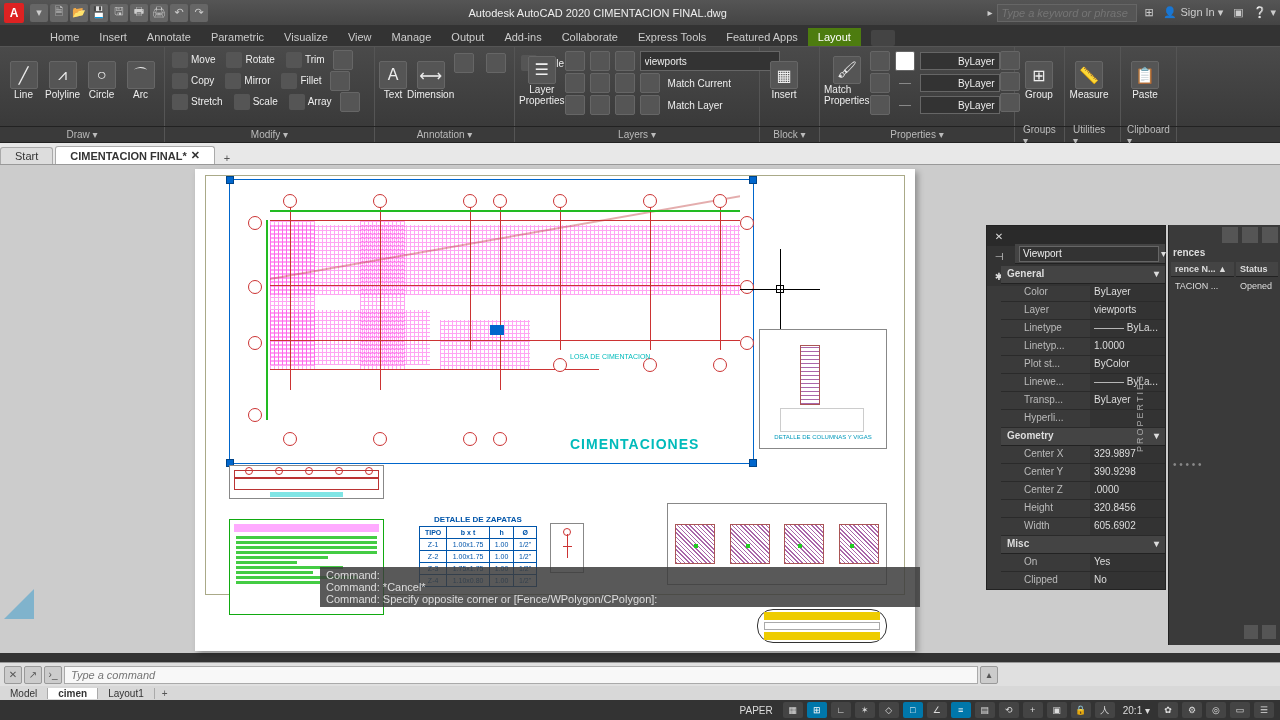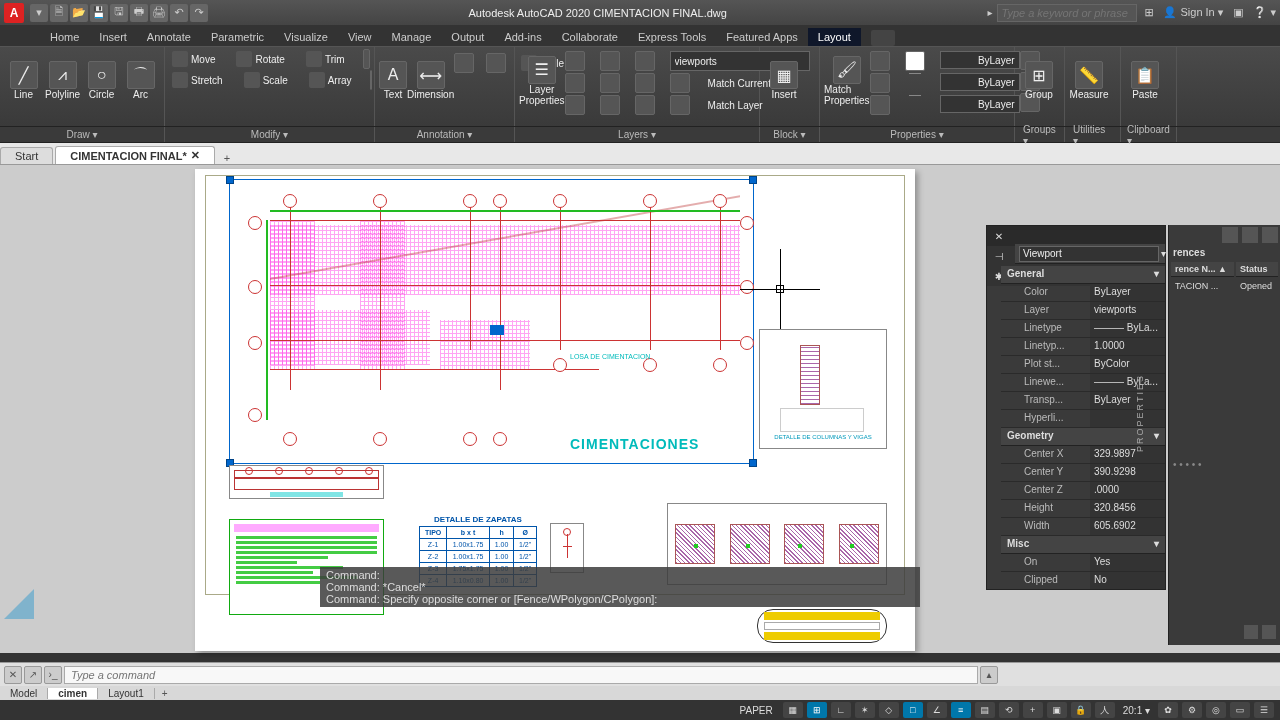--- a/index.html
+++ b/index.html
@@ -11,27 +11,27 @@
 .titlebar .qat { display: flex; gap: 2px; margin-left: 6px; }
 .titlebar .qat span { width: 18px; height: 18px; background: #666; border-radius: 2px; display: inline-flex; align-items: center; justify-content: center; font-size: 11px; }
 .titlebar .title { flex: 1; text-align: center; color: #eee; font-size: 11px; }
 .titlebar .search { width: 140px; height: 18px; background: #555; border: 1px solid #666; color: #aaa; font-style: italic; padding: 0 4px; font-size: 11px; }
 .titlebar .right { display: flex; gap: 10px; align-items: center; margin-left: 8px; }
 .titlebar .right span { font-size: 11px; }
 
 
 .ribbon-tabs { height: 22px; background: #333; display: flex; align-items: flex-end; padding-left: 40px; border-bottom: 1px solid #555; }
 .ribbon-tabs .tab { padding: 3px 10px; color: #ccc; font-size: 11px; cursor: pointer; }
-.ribbon-tabs .tab.active { background: #0f172a; color: #fff; }
+.ribbon-tabs .tab.active { background: #4d7c0f; color: #fff; }
 .ribbon-tabs .addons { margin-left: 10px; width: 24px; height: 16px; background: #444; border-radius: 2px; }
 
 
 .ribbon { height: 80px; background: linear-gradient(#4a4a4a,#3a3a3a); display: flex; border-bottom: 1px solid #222; }
 .panel { border-right: 1px solid #555; padding: 2px 4px; display: flex; flex-direction: column; position: relative; }
-.panel .row { display: flex; align-items: flex-start; gap: 15px; height: 21px; }
+.panel .row { display: flex; align-items: center; gap: 5px; height: 21px; }
 .panel .big { display: flex; flex-direction: column; align-items: center; justify-content: center; width: 40px; font-size: 10px; color: #eee; }
 .panel .big .ic { width: 28px; height: 28px; background: #555; border: 1px solid #666; border-radius: 2px; display: flex; align-items: center; justify-content: center; font-size: 16px; }
 .panel .btn { height: 20px; display: flex; align-items: center; gap: 3px; padding: 0 3px; font-size: 10px; color: #eee; }
 .panel .btn .ic { width: 16px; height: 16px; background: #555; border-radius: 2px; display: inline-block; }
 .panel .iconly { width: 20px; height: 20px; background: #555; border: 1px solid #666; border-radius: 2px; }
 .panel .layer-sel { width: 140px; height: 20px; background: #333; border: 1px solid #666; color: #eee; font-size: 10px; padding: 0 4px; }
 .panel .bylayer { width: 80px; height: 18px; background: #333; border: 1px solid #666; color: #eee; font-size: 10px; text-align: right; padding-right: 4px; line-height: 18px; }
 .panel-strip { height: 16px; background: #3a3a3a; display: flex; border-bottom: 1px solid #222; }
 .panel-strip .lbl { border-right: 1px solid #555; padding: 0 8px; font-size: 10px; color: #bbb; display: flex; align-items: center; }
 
@@ -216,20 +216,35 @@
           <span class="ic"></span>
           <span>Move</span>
         </div>
       <div class="btn">
           <span class="ic"></span>
           <span>Rotate</span>
         </div>
       <div class="btn">
           <span class="ic"></span>
           <span>Trim</span>
+        </div>
+      <div class="iconly"></div>
+    </div>
+    <div class="row">
+      <div class="btn">
+          <span class="ic"></span>
+          <span>Copy</span>
+        </div>
+      <div class="btn">
+          <span class="ic"></span>
+          <span>Mirror</span>
+        </div>
+      <div class="btn">
+          <span class="ic"></span>
+          <span>Fillet</span>
         </div>
       <div class="iconly"></div>
     </div>
     <div class="row">
       <div class="btn">
           <span class="ic"></span>
           <span>Stretch</span>
         </div>
       <div class="btn">
           <span class="ic"></span>

